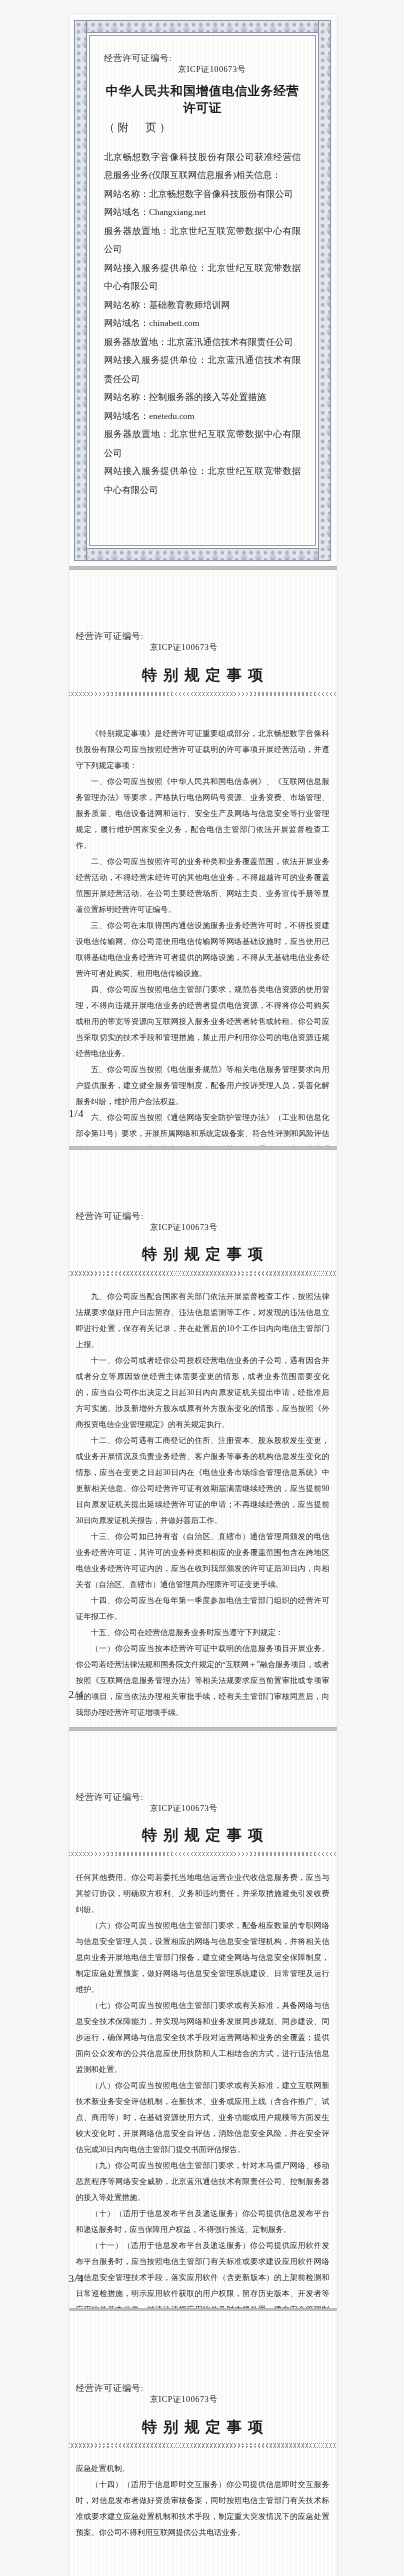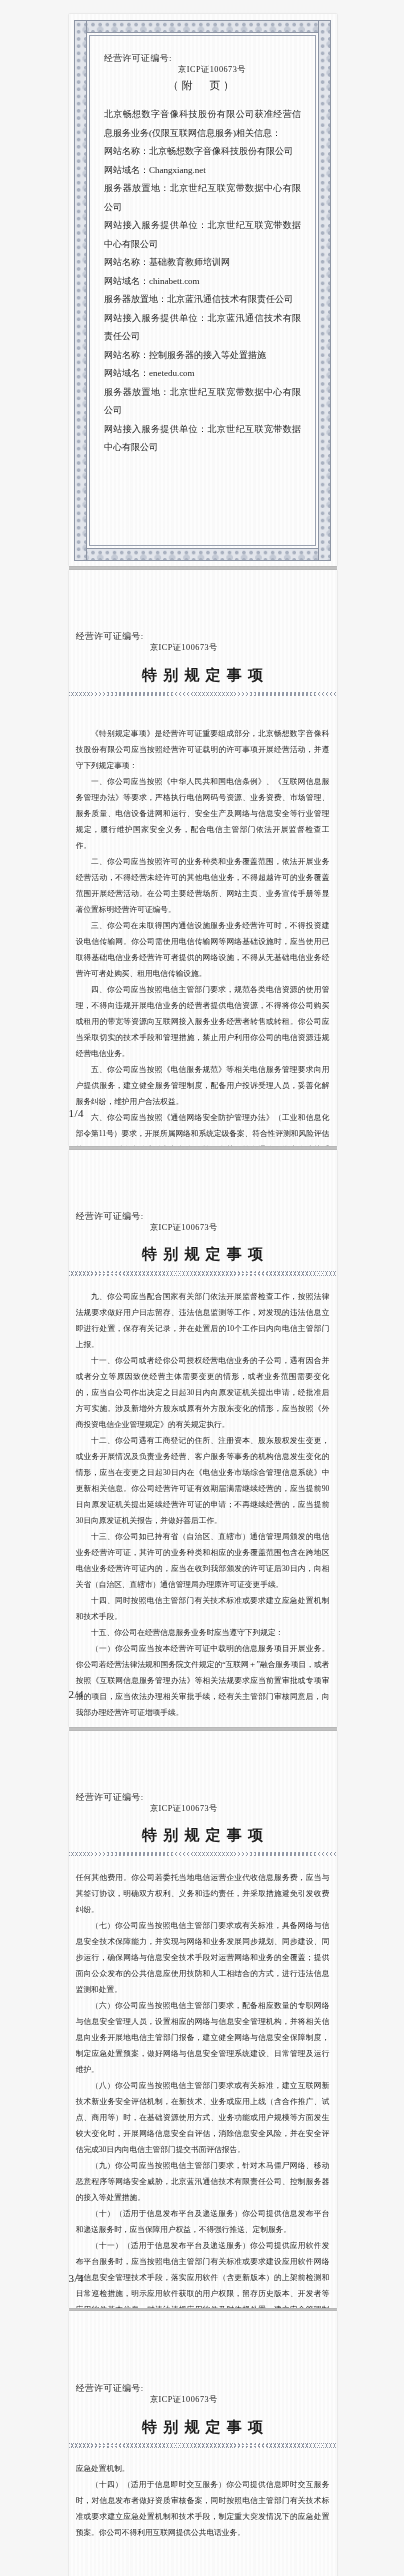--- a/index.html
+++ b/index.html
@@ -28,21 +28,21 @@
   .band-top    { top:5.2px; left:5.2px; right:5.2px; height:13.4px; }
   .band-bottom { bottom:5.2px; left:5.2px; right:5.2px; height:13.4px; }
   .band-left   { top:5.2px; bottom:5.2px; left:5.2px; width:13.4px; }
   .band-right  { top:5.2px; bottom:5.2px; right:5.2px; width:13.4px; }
   .frame-inner { position:absolute; inset:20.6px; border:0.5px solid #99a1b0; }
   .p1-inner { position:absolute; inset:23px; padding:15.5px 12.4px 0 12.4px; }
   .lic-row { display:flex; align-items:flex-start; }
   .lic-label { font-size:8.8px; letter-spacing:0.5px; }
   .lic-no { font-size:8.2px; margin-left:6.2px; margin-top:11px; letter-spacing:0.5px; }
   .cert-title { text-align:center; font-size:12.4px; font-weight:bold; margin-top:8.2px; letter-spacing:0.5px; }
-  .cert-sub { text-align:center; font-size:10.8px; margin-top:4.1px; letter-spacing:3.1px; }
+  .cert-sub { font-size:10.8px; margin-top:4.1px; letter-spacing:3.1px; }
   .p1-body { margin-top:12.4px; font-size:9px; line-height:18.5px; text-align:justify; }
   .p1-body p { margin:0; }
 
   
   .prov { }
   .p2 { height:576px; } .p3 { height:577px; } .p4 { height:577px; } .p5 { height:563px; }
   .prov-head { display:flex; align-items:flex-start; padding:0 7.2px; }
   .prov-pad2 { padding-top:61px; } .prov-pad5 { padding-top:72px; }
   .prov-title { text-align:center; font-size:15px; font-weight:bold; letter-spacing:6.2px; margin-top:12.4px; text-indent:6.2px; }
   .wave {
@@ -67,20 +67,21 @@
     <div class="band band-top"></div>
     <div class="band band-bottom"></div>
     <div class="band band-left"></div>
     <div class="band band-right"></div>
     <div class="frame-inner"></div>
     <div class="p1-inner">
       <div class="lic-row">
         <span class="lic-label">经营许可证编号:</span>
         <span class="lic-no">京ICP证100673号</span>
       </div>
+      <div class="cert-title">中华人民共和国增值电信业务经营许可证</div>
       <div class="cert-sub">（附　页）</div>
       <div class="p1-body">
         <p>北京畅想数字音像科技股份有限公司获准经营信息服务业务(仅限互联网信息服务)相关信息：</p>
         <p><span>网站名称：</span><span>北京畅想数字音像科技股份有限公司</span></p>
         <p><span>网站域名：</span><span>Changxiang.net</span></p>
         <p><span>服务器放置地：</span><span>北京世纪互联宽带数据中心有限公司</span></p>
         <p><span>网站接入服务提供单位：</span><span>北京世纪互联宽带数据中心有限公司</span></p>
         <p><span>网站名称：</span><span>基础教育教师培训网</span></p>
         <p><span>网站域名：</span><span>chinabett.com</span></p>
         <p><span>服务器放置地：</span><span>北京蓝汛通信技术有限责任公司</span></p>
@@ -122,41 +123,41 @@
       <span class="lic-label">经营许可证编号:</span>
       <span class="lic-no">京ICP证100673号</span>
     </div>
     <div class="prov-title">特别规定事项</div>
     <div class="wave"></div>
     <div class="prov-body mt26">
       <p>九、你公司应当配合国家有关部门依法开展监督检查工作，按照法律法规要求做好用户日志留存、违法信息监测等工作，对发现的违法信息立即进行处置，保存有关记录，并在处置后的10个工作日内向电信主管部门上报。</p>
       <p>十一、你公司或者经你公司授权经营电信业务的子公司，遇有因合并或者分立等原因致使经营主体需要变更的情形，或者业务范围需要变化的，应当自公司作出决定之日起30日内向原发证机关提出申请，经批准后方可实施。涉及新增外方股东或原有外方股东变化的情形，应当按照《外商投资电信企业管理规定》的有关规定执行。</p>
       <p>十二、你公司遇有工商登记的住所、注册资本、股东股权发生变更，或业务开展情况及负责业务经营、客户服务等事务的机构信息发生变化的情形，应当在变更之日起30日内在《电信业务市场综合管理信息系统》中更新相关信息。你公司经营许可证有效期届满需继续经营的，应当提前90日向原发证机关提出延续经营许可证的申请；不再继续经营的，应当提前30日向原发证机关报告，并做好善后工作。</p>
       <p>十三、你公司如已持有省（自治区、直辖市）通信管理局颁发的电信业务经营许可证，其许可的业务种类和相应的业务覆盖范围包含在跨地区电信业务经营许可证内的，应当在收到我部颁发的许可证后30日内，向相关省（自治区、直辖市）通信管理局办理原许可证变更手续。</p>
-      <p>十四、同时按照电信主管部门有关技术标准或要求建立应急处置机制和技术手段。</p>
+      <p>十四、你公司应当在每年第一季度参加电信主管部门组织的经营许可证年报工作。</p>
       <p>十五、你公司在经营信息服务业务时应当遵守下列规定：</p>
       <p>（一）你公司应当按本经营许可证中载明的信息服务项目开展业务。你公司若经营法律法规和国务院文件规定的“互联网＋”融合服务项目，或者按照《互联网信息服务管理办法》等相关法规要求应当前置审批或专项审批的项目，应当依法办理相关审批手续，经有关主管部门审核同意后，向我部办理经营许可证增项手续。</p>
 
     </div>
     <div class="page-no pn-b52">2/4</div>
   </div>
 
   <div class="gap g7"></div>
 
   <div class="page prov p4 prov-pad2">
     <div class="prov-head">
       <span class="lic-label">经营许可证编号:</span>
       <span class="lic-no">京ICP证100673号</span>
     </div>
     <div class="prov-title">特别规定事项</div>
     <div class="wave"></div>
     <div class="prov-body mt26">
       <p class="cont">任何其他费用。你公司若委托当地电信运营企业代收信息服务费，应当与其签订协议，明确双方权利、义务和违约责任，并采取措施避免引发收费纠纷。</p>
+      <p>（六）你公司应当按照电信主管部门要求，配备相应数量的专职网络与信息安全管理人员，设置相应的网络与信息安全管理机构，并将相关信息向业务开展地电信主管部门报备，建立健全网络与信息安全保障制度，制定应急处置预案，做好网络与信息安全管理系统建设、日常管理及运行维护。</p>
       <p>（七）你公司应当按照电信主管部门要求或有关标准，具备网络与信息安全技术保障能力，并实现与网络和业务发展同步规划、同步建设、同步运行，确保网络与信息安全技术手段对运营网络和业务的全覆盖；提供面向公众发布的公共信息应使用技防和人工相结合的方式，进行违法信息监测和处置。</p>
-      <p>（六）你公司应当按照电信主管部门要求，配备相应数量的专职网络与信息安全管理人员，设置相应的网络与信息安全管理机构，并将相关信息向业务开展地电信主管部门报备，建立健全网络与信息安全保障制度，制定应急处置预案，做好网络与信息安全管理系统建设、日常管理及运行维护。</p>
       <p>（八）你公司应当按照电信主管部门要求或有关标准，建立互联网新技术新业务安全评估机制，在新技术、业务或应用上线（含合作推广、试点、商用等）时，在基础资源使用方式、业务功能或用户规模等方面发生较大变化时，开展网络信息安全自评估，消除信息安全风险，并在安全评估完成30日内向电信主管部门提交书面评估报告。</p>
       <p>（九）你公司应当按照电信主管部门要求，针对木马僵尸网络、移动恶意程序等网络安全威胁，北京蓝汛通信技术有限责任公司、控制服务器的接入等处置措施。</p>
       <p>（十）（适用于信息发布平台及递送服务）你公司提供信息发布平台和递送服务时，应当保障用户权益，不得强行推送、定制服务。</p>
       <p>（十一）（适用于信息发布平台及递送服务）你公司提供应用软件发布平台服务时，应当按照电信主管部门有关标准或要求建设应用软件网络与信息安全管理技术手段，落实应用软件（含更新版本）的上架前检测和日常巡检措施，明示应用软件获取的用户权限，留存历史版本、开发者等应用软件基本信息，对违法违规应用软件及时依规处置，建立安全管理制度和用户投诉举报机制，督促应用开发者落实安全责任。</p>
 
     </div>
     <div class="page-no pn-b46">3/4</div>
   </div>
 
   <div class="gap g7"></div>

